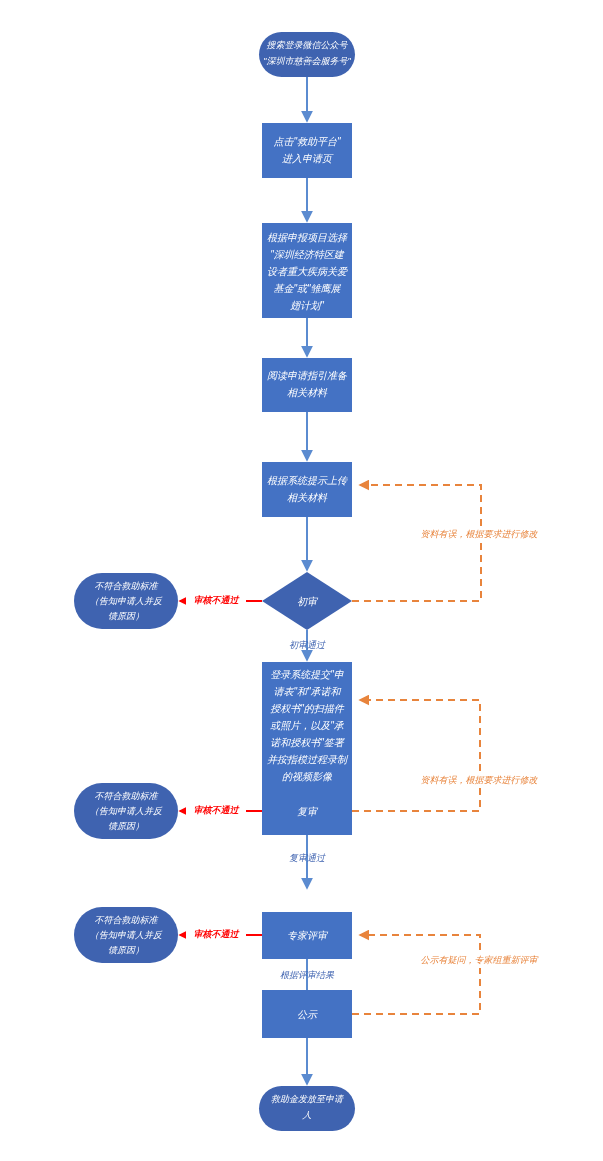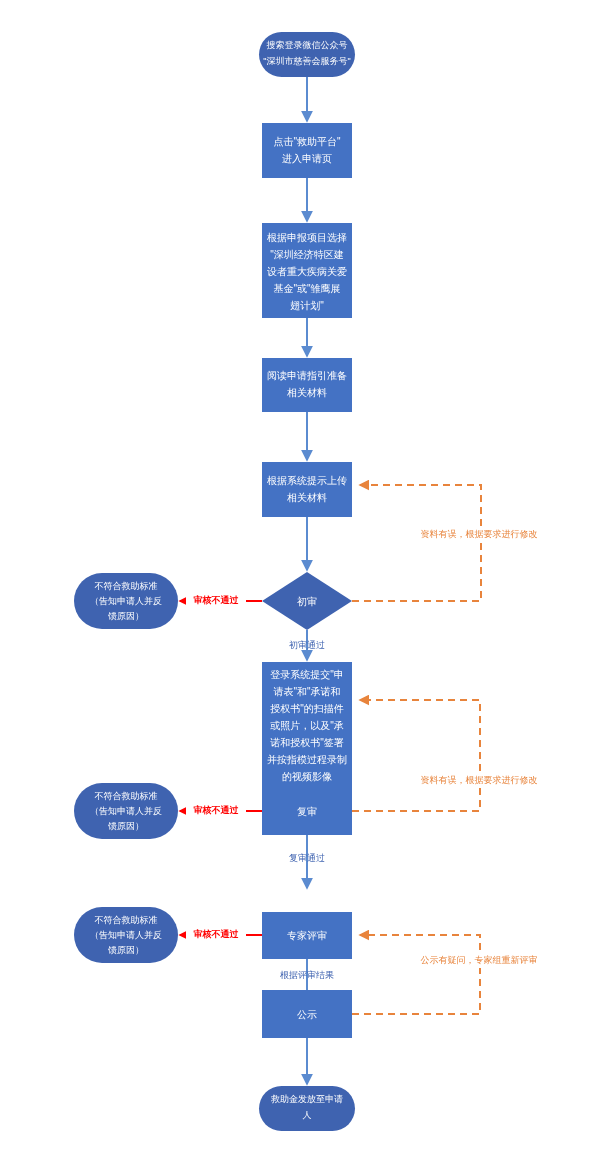--- a/index.html
+++ b/index.html
@@ -10,20 +10,21 @@
   body {
     width: 603px;
     height: 1161px;
     font-family: "Liberation Sans", "DejaVu Sans", sans-serif;
     overflow: hidden;
   }
   #flow-root {
     position: relative;
     width: 511px;
     height: 1161px;
+    font-style: italic;
   }
   svg#flow-svg {
     display: block;
     width: 603px;
     height: 1161px;
   }
   .node-text {
     font-family: "Liberation Sans", "DejaVu Sans", sans-serif;
     font-size: 10px;
     fill: #ffffff;

